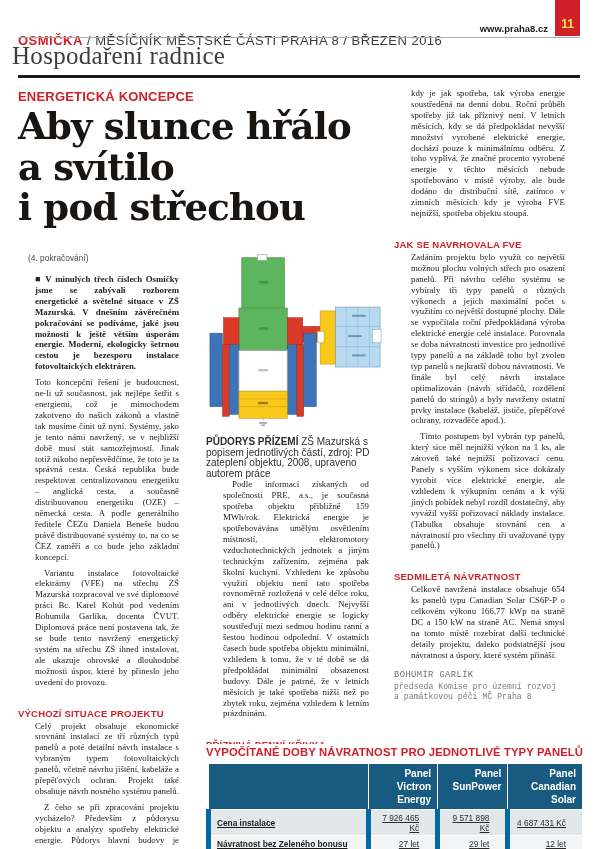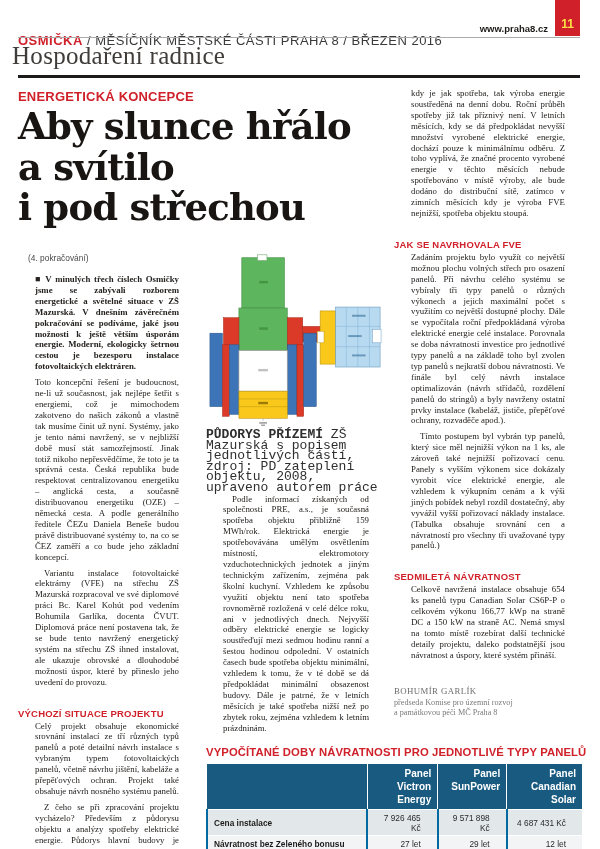--- a/index.html
+++ b/index.html
@@ -32,42 +32,42 @@
   
   .col{position:absolute;overflow:hidden;}
   .col-left{left:18px;top:274px;width:178px;height:572px;}
   .col-mid{left:206px;top:250px;width:180px;height:494px;}
   .col-right{left:394px;top:88px;width:188px;height:655px;}
   .col p{margin:0 17px 5px;text-align:justify;font-size:8.8px;line-height:10.9px;color:#25221f;}
   .indent{text-indent:9px;}
   .lead{font-weight:700;font-size:9.6px;line-height:12.2px;margin:0 0 8px;}
   .subhead{font-family:"Liberation Sans",sans-serif;font-weight:700;color:var(--accent,#d0202a);
            font-size:9.5px;letter-spacing:.2px;margin:20px 0 2px;}
-  .author{margin-top:25px;font-family:Liberation Serif, serif;color:#6e6e6e;}
+  .author{margin-top:9px;font-family:Liberation Mono, monospace;color:#6e6e6e;}
   .author .name{font-size:8.8px;letter-spacing:.4px;margin-bottom:2px;}
   .author .role{font-size:8.2px;line-height:10.4px;color:#7a7a7a;}
 
   
   .figure{width:178px;}
-  .caption{font-family:Liberation Mono, monospace;font-size:13px;
+  .caption{margin-top:7px;font-family:Liberation Sans, sans-serif;font-size:10px;
            line-height:10.6px;color:#2e2e2e;text-align:left;}
   .caption .capb{font-weight:700;}
   .mid-first{margin-top:9px;}
 
   
   .bottom{position:absolute;left:206px;top:746px;width:376px;}
   .table-title{font-family:"Liberation Sans",sans-serif;font-weight:700;font-size:11.3px;
                color:var(--accent,#d0202a);white-space:nowrap;letter-spacing:.1px;}
   table.pay{width:100%;border-collapse:collapse;margin-top:6px;
             font-family:"Liberation Sans",sans-serif;}
   table.pay th{background:var(--table_header_bg,#195b80);color:#fff;font-size:10px;font-weight:700;
                text-align:right;padding:3px 6px;line-height:1.3;border-left:1px solid #fff;vertical-align:top;}
   table.pay th.corner{border-left:none;}
   table.pay th span{display:block;}
-  table.pay td{font-size:8.3px;padding:2.5px 6px;border-top:1px solid #fff;border-left:2px solid #0369a1;}
+  table.pay td{font-size:8.3px;padding:2.5px 6px;border-top:1px solid #fff;border-left:5px solid #0369a1;text-decoration:underline;}
   table.pay td.rowlabel{font-weight:700;color:#1d1b19;}
   table.pay td.val{text-align:right;padding-right:16px;color:#2a2a2a;}
   table.pay tr.odd td{background:var(--table_row_odd,#e2e7ea);}
   table.pay tr.even td{background:var(--table_row_even,#f2f4f6);}
   table.pay col.c-label{width:160px;}
 </style>
 </head>
 <body>
 
 <div class="page">
@@ -162,21 +162,21 @@
     <div class="subhead">SEDMILETÁ NÁVRATNOST</div>
     <p>Celkově navržená instalace obsahuje 654 ks panelů typu Canadian Solar CS6P-P o celkovém výkonu 166,77 kWp na straně DC a 150 kW na straně AC. Nemá smysl na tomto místě rozebírat další technické detaily projektu, daleko podstatnější jsou návratnost a úspory, které systém přináší.</p>
     <div class="author">
       <div class="name">BOHUMÍR GARLÍK</div>
       <div class="role">předseda Komise pro územní rozvoj</div>
       <div class="role">a památkovou péči MČ Praha 8</div>
     </div>
   </div>
 
   <div class="bottom">
-    <div class="table-title">VYPOČÍTANÉ DOBY NÁVRATNOSTI PRO JEDNOTLIVÉ TYPY PANELŮ</div>
+    <div class="table-title">VYPOČÍTANÉ DOBY NÁVRATNOST PRO JEDNOTLIVÉ TYPY PANELŮ</div>
     <table class="pay">
       <colgroup>
           <col class="c-label">
           <col>
           <col>
           <col>
         </colgroup>
       <thead>
         <tr>
           <th class="corner"></th>

